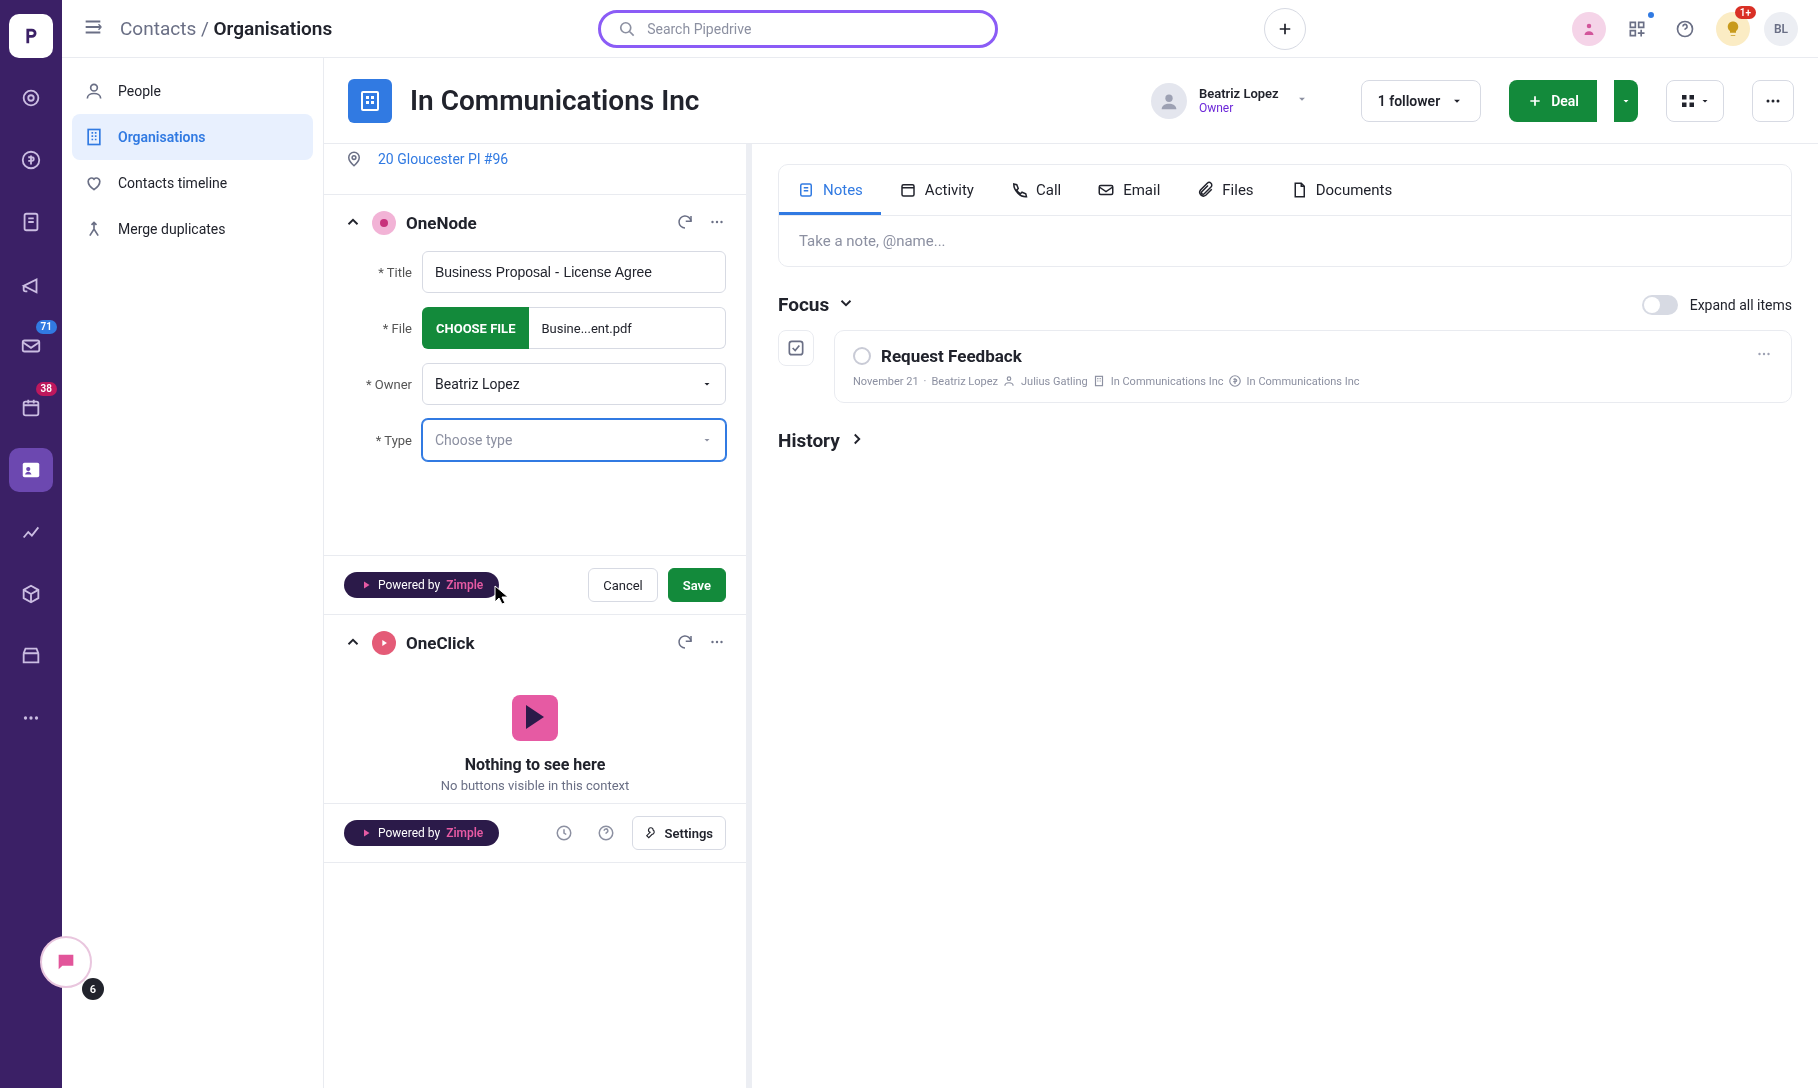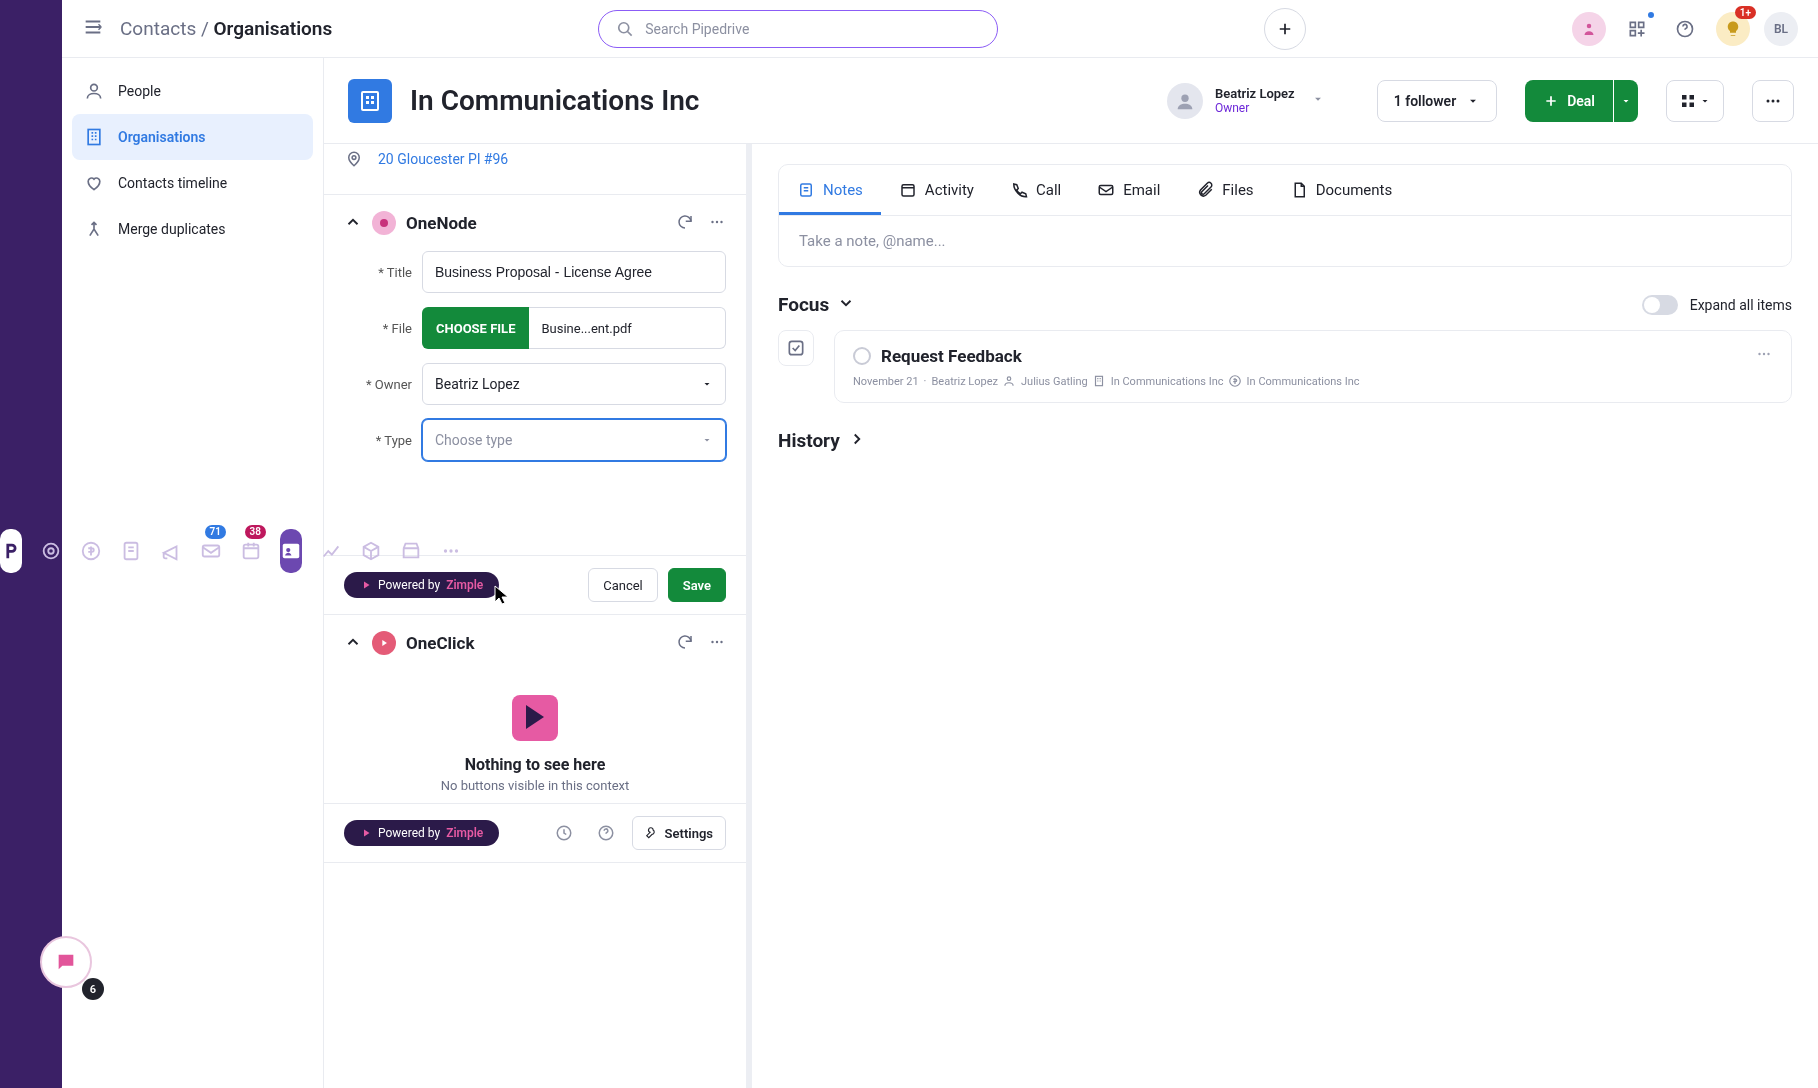--- a/index.html
+++ b/index.html
@@ -1,34 +1,34 @@
 <!DOCTYPE html>
 <html><head>
 <meta charset="utf-8">
 <style>
 * { box-sizing: border-box; margin: 0; padding: 0; }
 body { font-family: -apple-system, BlinkMacSystemFont, "Segoe UI", Roboto, sans-serif; font-size: 14px; color: #21232c; background: #fff; overflow: hidden; width: 1818px; height: 1088px; }
 
 
-.rail { position: fixed; left: 0; top: 0; width: 62px; height: 100%; background: #3b2066; display: flex; align-items: center; padding-top: 14px; gap: 18px; z-index: 10; }
+.rail { position: fixed; left: 0; top: 0; width: 62px; height: 100%; background: #3b2066; display: flex; flex-direction: column; align-items: center; padding-top: 14px; gap: 18px; z-index: 10; }
 .rail .rail-item { width: 44px; height: 44px; display: flex; align-items: center; justify-content: center; color: #cbbde2; border-radius: 10px; cursor: pointer; position: relative; }
 .rail .rail-item.active { background: #6c48b0; color: #fff; }
 .rail .rail-item svg { width: 22px; height: 22px; }
 .rail .logo-item { background:#fff; color:#3b2066; border-radius:10px; }
 .rail .rail-item .badge { position: absolute; top: -4px; right: -4px; background:#be185d; color:#fff; font-size:10px; font-weight:600; padding:1px 5px; border-radius: 8px; line-height:1.2; }
 .rail .rail-item .badge.blue { background:#317ae2; }
 .rail .fab { position: absolute; bottom: 100px; left: 40px; width: 52px; height: 52px; background:#fff; border:2px solid #e9c6de; border-radius: 50%; display:flex; align-items:center; justify-content:center; color:#e2559a; }
 .rail .fab-count { position:absolute; bottom: 88px; left: 82px; background:#21232c; color:#fff; font-size:11px; font-weight:600; width:22px; height:22px; border-radius:50%; display:flex; align-items:center; justify-content:center; }
 
 
 .topbar { position: fixed; left: 62px; top: 0; right: 0; height: 58px; border-bottom: 1px solid #e9ebf0; display:flex; align-items:center; padding: 0 20px; z-index:9; background:#fff; }
 .topbar .collapse-icon { color:#6a6f85; margin-right: 16px; cursor:pointer; }
 .topbar .crumb { font-size: 19px; color:#6a6f85; }
 .topbar .crumb .current { color:#21232c; font-weight:600; }
-.topbar .search { margin-left: auto; margin-right: auto; width: 400px; height: 38px; border:1px solid #8b5cf6; border-radius: 24px; display:flex; align-items:center; padding: 0 16px; color:#8c90a1; gap:10px; cursor:text; }
+.topbar .search { margin-left: auto; margin-right: auto; width: 400px; height: 38px; border:3px solid #8b5cf6; border-radius: 24px; display:flex; align-items:center; padding: 0 16px; color:#8c90a1; gap:10px; cursor:text; }
 .topbar .right { display:flex; align-items:center; gap:14px; }
 .topbar .plus { width:42px; height:42px; border:1px solid #d7dae3; border-radius:50%; display:flex; align-items:center; justify-content:center; color:#21232c; cursor:pointer; }
 .topbar .icon-btn { width:34px; height:34px; display:flex; align-items:center; justify-content:center; color:#6a6f85; cursor:pointer; position:relative; border-radius:50%; }
 .topbar .icon-btn.pink { background:#f5d4e8; color:#d2559a; }
 .topbar .icon-btn.yellow { background:#fbecc4; color:#c89a1c; }
 .topbar .icon-btn .dot { position:absolute; top:-2px; right:-2px; width:10px; height:10px; background:#317ae2; border:2px solid #fff; border-radius:50%; }
 .topbar .icon-btn .redbadge { position:absolute; top:-6px; right:-6px; background:#d93025; color:#fff; font-size:10px; font-weight:600; padding:1px 5px; border-radius:8px; }
 .topbar .avatar { width:34px; height:34px; border-radius:50%; background:#eceef3; display:flex; align-items:center; justify-content:center; font-size:12px; font-weight:600; color:#6a6f85; cursor:pointer; }
 
 
@@ -44,21 +44,21 @@
 .main-header .org-icon { width:44px; height:44px; background:#317ae2; border-radius:6px; display:flex; align-items:center; justify-content:center; color:#fff; }
 .main-header .title { font-size:28px; font-weight:600; }
 .main-header .owner { margin-left:auto; display:flex; align-items:center; gap:12px; }
 .main-header .owner .avatar2 { width:36px; height:36px; border-radius:50%; background:#e4e6ee; display:flex; align-items:center; justify-content:center; color:#9da1b3; }
 .main-header .owner .info .name { font-weight:600; font-size:13px; }
 .main-header .owner .info .role { font-size:12px; color:#6d28d9; }
 .main-header .owner .chev { color:#8c90a1; cursor:pointer; padding:4px; }
 .main-header .follower-btn { margin-left:30px; height:42px; padding:0 16px; border:1px solid #d7dae3; border-radius:8px; display:flex; align-items:center; gap:10px; font-weight:600; cursor:pointer; }
 .main-header .deal-btn { background:#138a3b; color:#fff; border-radius:8px 0 0 8px; height:42px; padding:0 18px; display:flex; align-items:center; gap:8px; font-weight:600; cursor:pointer; }
 .main-header .deal-drop { background:#138a3b; color:#fff; border-radius:0 8px 8px 0; height:42px; width:24px; display:flex; align-items:center; justify-content:center; margin-left:1px; cursor:pointer; }
-.main-header .deal-group { display:flex; margin-left:10px; }
+.main-header .deal-group { display:flex; margin-left:10px;gap:16px; }
 .main-header .icon-btn2 { height:42px; width:48px; border:1px solid #d7dae3; border-radius:8px; display:flex; align-items:center; justify-content:center; cursor:pointer; margin-left:10px; color:#21232c; }
 .main-header .icon-btn2.split { width:58px; gap:2px; }
 .main-header .icon-btn2.dots { width:42px; }
 
 
 .columns { display:flex; height: calc(100% - 86px); }
 .col-left { width: 428px; border-right: 6px solid #eceef3; overflow-y: auto; padding-bottom: 40px; }
 .col-right { flex:1; padding: 20px 26px; overflow-y:auto; }
 
 

